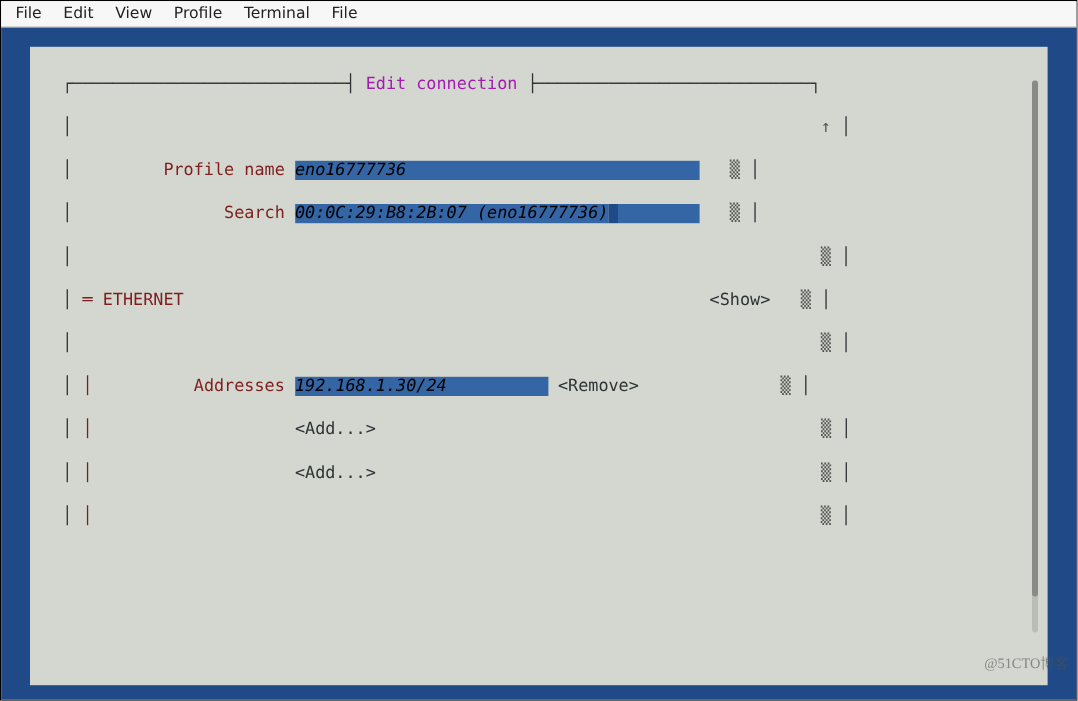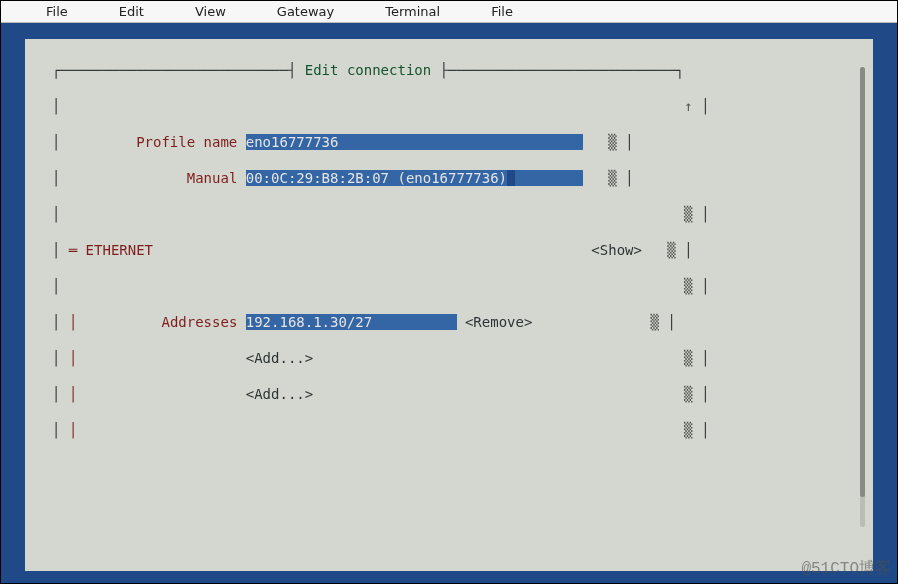--- a/index.html
+++ b/index.html
@@ -22,21 +22,21 @@
   .menubar {
     display: flex;
     gap: 18px;
     padding: 3px 10px 3px 12px;
     height: 22px;
     align-items: center;
     color: #222;
     background: #f7f7f7;
     border-bottom: 1px solid #bbb;
   }
-  .menubar span { cursor: default; margin-left: 33px; }
+  .menubar span { cursor: default; }
   .term-area {
     background: #204a87; 
     width: 100%;
     height: calc(584px - 24px);
     padding: 16px 24px 12px 24px;
     position: relative;
   }
   .term {
     background: #d3d7cf;
     color: #2e3436;
@@ -44,44 +44,45 @@
     height: 100%;
     font-family: "DejaVu Sans Mono", "Liberation Mono", monospace;
     font-size: 14px;
     line-height: 18px;
     white-space: pre;
     padding: 4px 10px 4px 10px;
     position: relative;
     overflow: hidden;
   }
   .dialog-title {
-    color: #14532d;
+    color: #a21caf;
     margin-top: 44px;
   }
   
   .sel {
     background: #3465a4;
-    color: #e5e5e5;
+    color: #000000;
+    font-style: italic;
   }
   .sel-dark {
     background: #204a87;
     color: #fff;
   }
   .border-line { letter-spacing: 0; }
   .blue { color: #7f1d1d; }
   .row { display: block; height: 18px; }
   .scroll-hint {
     color: #555753;
   }
   .watermark {
     position: absolute;
     right: 6px;
-    bottom: 4px;
-    font-family: Liberation Mono, monospace;
-    font-size: 16px;
+    bottom: 21px;
+    font-family: Liberation Serif, serif;
+    font-size: 12px;
     color: rgba(80,80,80,0.6);
   }
   .scrollbar {
     position: absolute;
     top: 28px;
     right: 8px;
     width: 5px;
     height: 460px;
     background: linear-gradient(#babdb6,#babdb6);
     border-radius: 3px;
@@ -92,35 +93,35 @@
   }
 </style>
 </head>
 <body>
 
 <div class="window">
   <div class="menubar">
     <span>File</span>
     <span>Edit</span>
     <span>View</span>
-    <span>Gateway</span>
+    <span>Profile</span>
     <span>Terminal</span>
     <span>File</span>
   </div>
 
   <div class="term-area">
     <div class="term">
 <span class="row border-line">  <span>┌───────────────────────────┤ </span><span class="dialog-title">Edit connection</span><span> ├───────────────────────────┐</span></span>
 <span class="row">  <span>│</span>                                                                          <span class="scroll-hint">↑</span> <span>│</span></span>
 <span class="row">  <span>│</span>         <span class="blue">Profile name</span> <span class="sel"><span>eno16777736</span>                             </span>   <span class="scroll-hint">▒</span> <span>│</span></span>
-<span class="row">  <span>│</span>               <span class="blue">Manual</span> <span class="sel"><span>00:0C:29:B8:2B:07 (eno16777736)</span></span><span class="sel-dark"> </span><span class="sel">        </span>   <span class="scroll-hint">▒</span> <span>│</span></span>
+<span class="row">  <span>│</span>               <span class="blue">Search</span> <span class="sel"><span>00:0C:29:B8:2B:07 (eno16777736)</span></span><span class="sel-dark"> </span><span class="sel">        </span>   <span class="scroll-hint">▒</span> <span>│</span></span>
 <span class="row">  <span>│</span>                                                                          <span class="scroll-hint">▒</span> <span>│</span></span>
 <span class="row">  <span>│</span> <span class="blue">═</span> <span class="blue">ETHERNET</span>                                                    <span>&lt;Show&gt;</span>   <span class="scroll-hint">▒</span> <span>│</span></span>
 <span class="row">  <span>│</span>                                                                          <span class="scroll-hint">▒</span> <span>│</span></span>
-<span class="row">  <span>│</span> <span class="blue">│</span>          <span class="blue">Addresses</span> <span class="sel"><span>192.168.1.30/27</span>          </span> <span>&lt;Remove&gt;</span>              <span class="scroll-hint">▒</span> <span>│</span></span>
+<span class="row">  <span>│</span> <span class="blue">│</span>          <span class="blue">Addresses</span> <span class="sel"><span>192.168.1.30/24</span>          </span> <span>&lt;Remove&gt;</span>              <span class="scroll-hint">▒</span> <span>│</span></span>
 <span class="row">  <span>│</span> <span class="blue">│</span>                    <span>&lt;Add...&gt;</span>                                            <span class="scroll-hint">▒</span> <span>│</span></span>
 <span class="row">  <span>│</span> <span class="blue">│</span>                    <span>&lt;Add...&gt;</span>                                            <span class="scroll-hint">▒</span> <span>│</span></span>
 <span class="row">  <span>│</span> <span class="blue">│</span>                                                                        <span class="scroll-hint">▒</span> <span>│</span></span>
 
 
 
 
 
 
 

